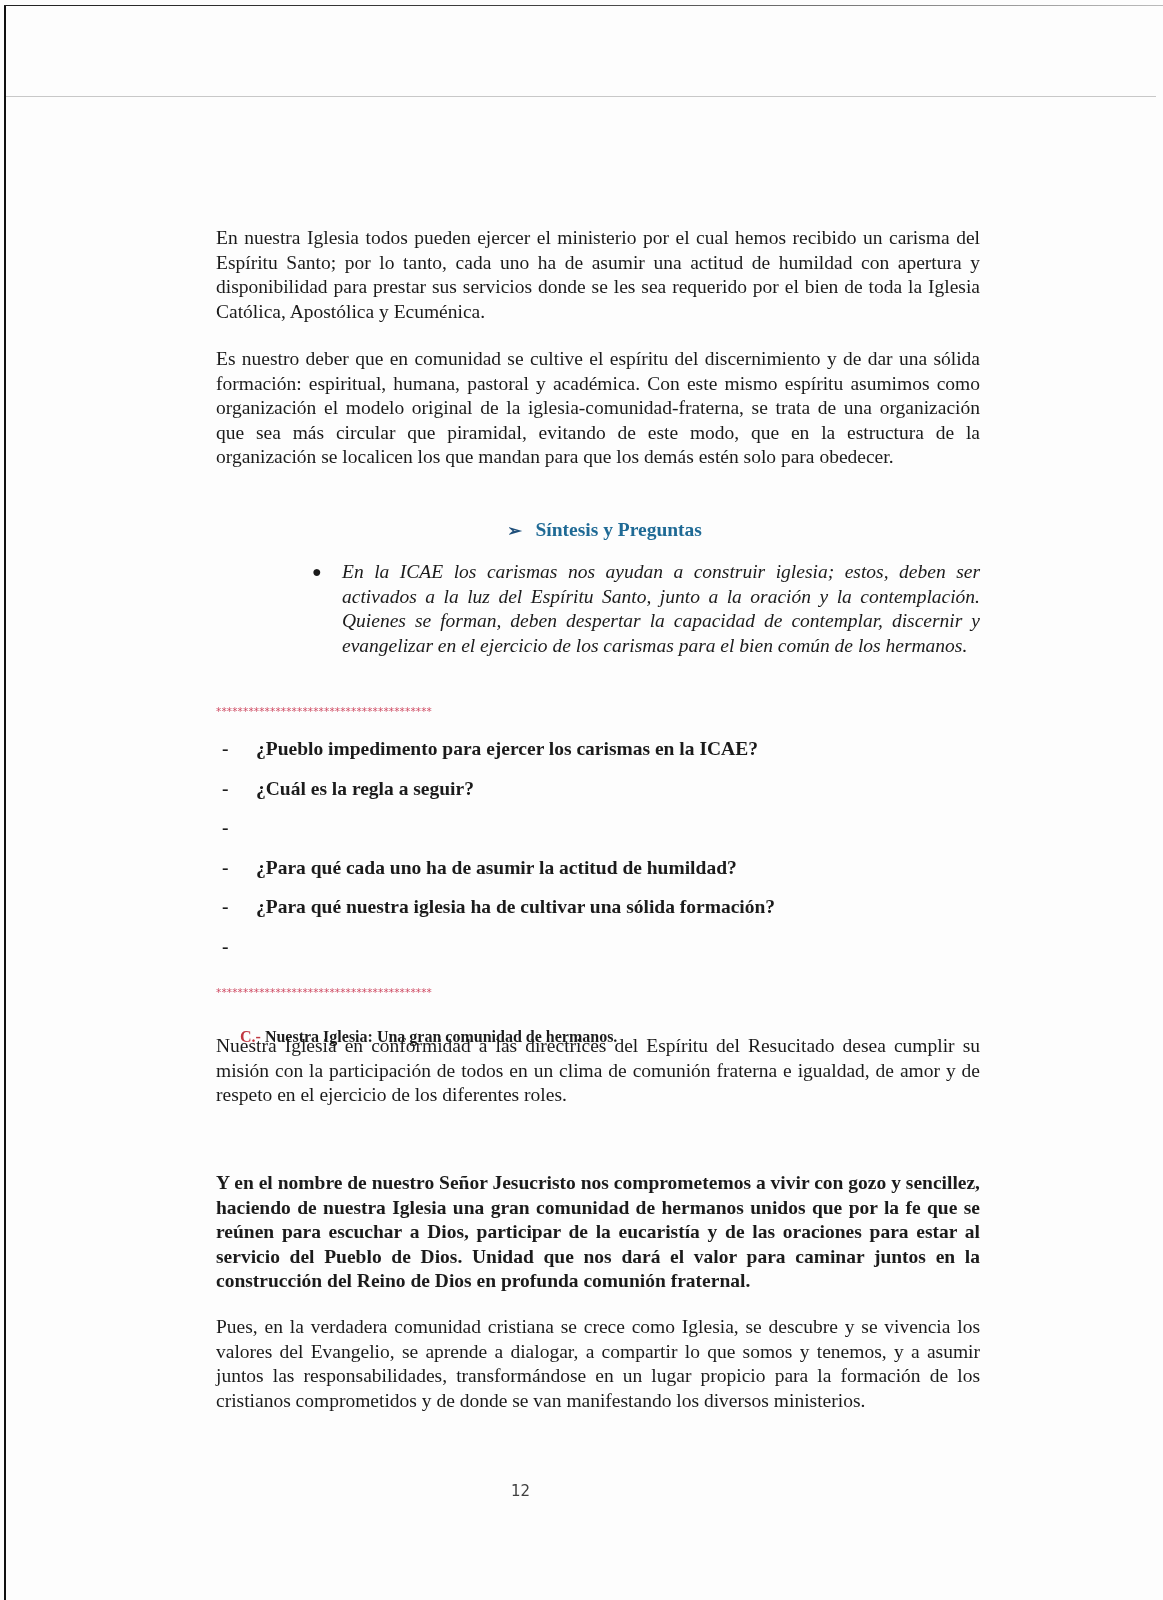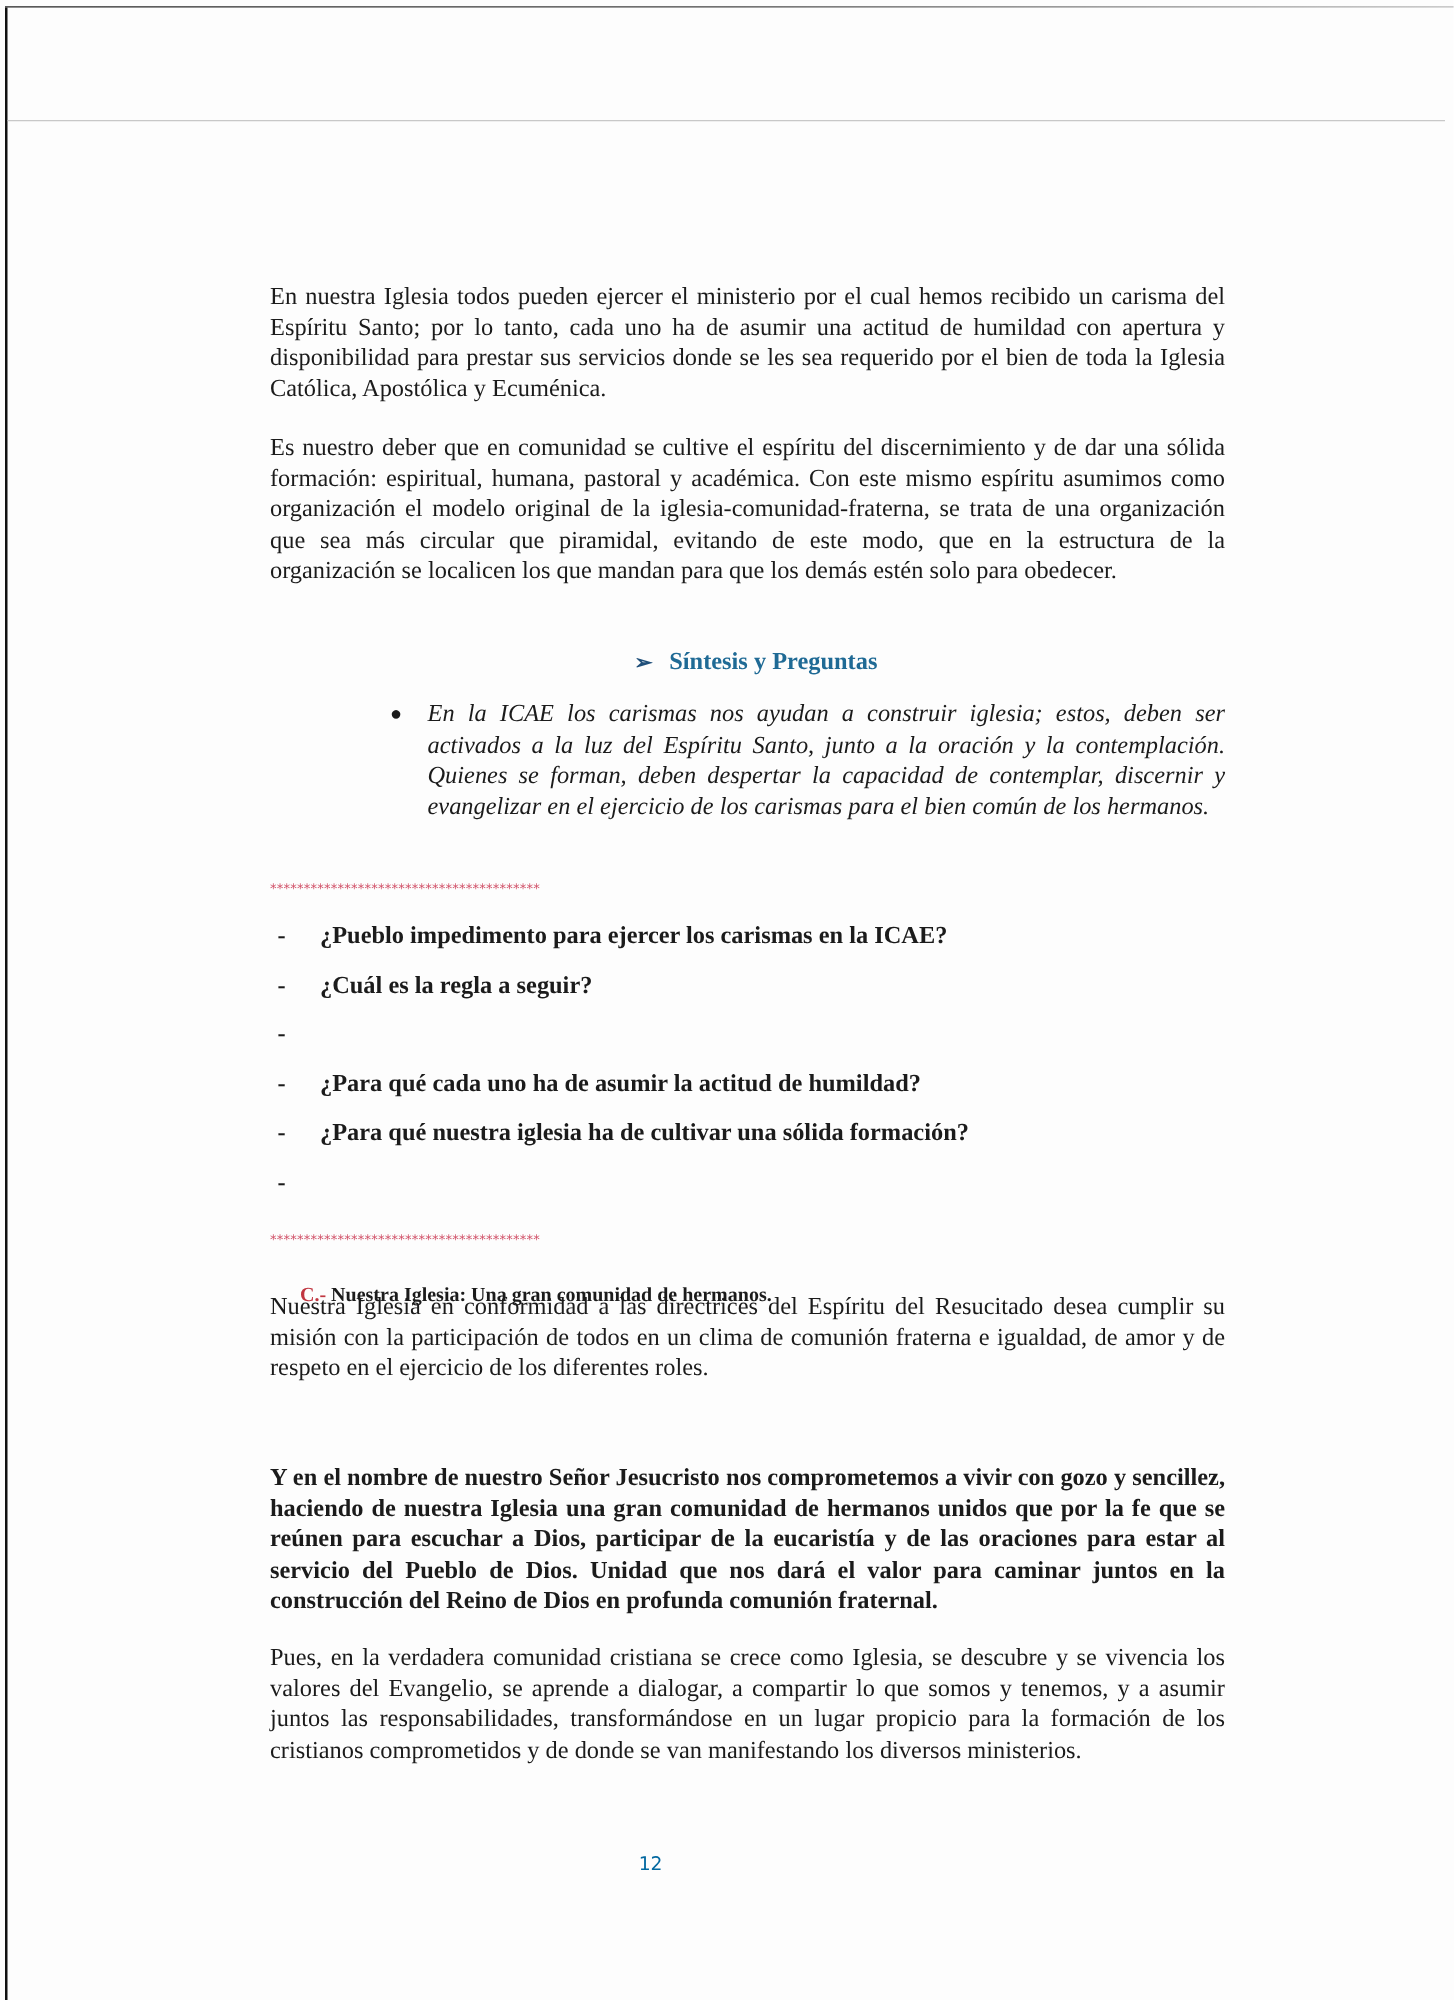--- a/index.html
+++ b/index.html
@@ -145,21 +145,21 @@
     .p4 { position: absolute; top: 945px; left: 0; width: 764px; font-weight: bold; }
     .p5 { position: absolute; top: 1089px; left: 0; width: 764px; }
     .page-number {
       position: absolute;
       top: 1482px;
       left: 0;
       width: 1041px;
       text-align: center;
       font-family: "DejaVu Sans", sans-serif;
       font-size: 15px;
-      color: #0369a1;
+      color: #404040;
     }
   </style>
 </head>
 <body>
 
 <div class="page">
   <div class="top-line"></div>
   <div class="left-border"></div>
   <div class="header-line"></div>
 

